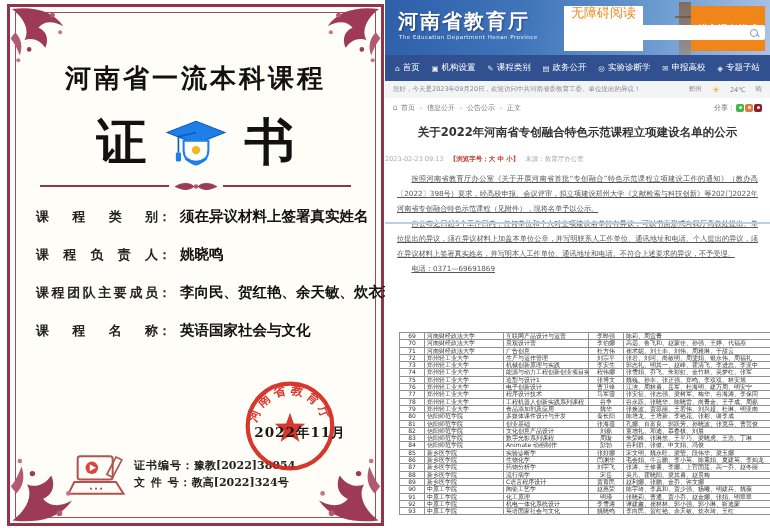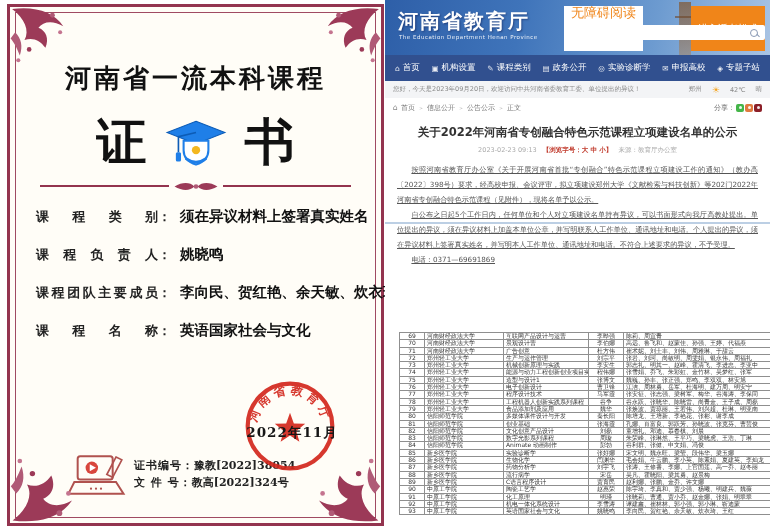--- a/index.html
+++ b/index.html
@@ -22,21 +22,21 @@
   .cap{margin-top:6px;}
   .cert-divider{position:absolute;top:178px;left:30px;right:30px;border-top:2px solid #93344f;}
   .div-orn{position:absolute;left:50%;top:-9px;transform:translateX(-50%);background:#fffdf7;padding:0 4px;}
   .fields{position:absolute;top:198px;left:26px;right:14px;}
   .field{margin-bottom:16px;line-height:21px;white-space:nowrap;}
   .flabel{display:inline-block;width:122px;text-align:justify;text-align-last:justify;
           font-size:13px;font-weight:bold;color:#222;vertical-align:bottom;}
   .fcolon{font-size:13px;font-weight:bold;color:#222;}
   .fvalue{font-size:14.5px;font-weight:bold;color:#111;margin-left:4px;}
   .seal{position:absolute;left:233px;top:372px;width:94px;height:94px;z-index:2;opacity:.92;}
-  .seal-date{position:absolute;left:228px;top:417px;width:108px;text-align:center;z-index:3;
+  .seal-date{position:absolute;left:236px;top:417px;width:108px;text-align:center;z-index:3;
              font-size:13.5px;font-weight:bold;color:#161616;letter-spacing:1px;}
   .laptop{position:absolute;left:56px;top:446px;}
   .cert-nos{position:absolute;left:124px;top:450px;font-size:11px;font-weight:bold;color:#222;
             line-height:17px;white-space:nowrap;}
   .cno-label{letter-spacing:1px;}
 
   
   .site{position:absolute;left:385px;top:0;width:385px;height:528px;background:#fff;}
   .banner{position:absolute;top:0;left:0;right:0;height:55px;
           background:linear-gradient(100deg,#2e5fa8 0%,#3f74ba 35%,#6d9bd0 70%,#a9c4e4 100%);overflow:hidden;}
@@ -69,21 +69,21 @@
   .crumb-list{display:flex;list-style:none;margin:0;padding:0;align-items:center;}
   .crumb-list li{cursor:pointer;}
   .crumb-list li + li::before{content:"＞";margin:0 3px;color:#aaa;font-size:6px;}
   .home-ico{margin-right:3px;color:#888;font-size:8px;}
   .share{display:flex;align-items:center;gap:1px;}
   .share-ico{width:8px;height:8px;border-radius:2px;display:inline-block;cursor:pointer;position:relative;}
   .share-ico::after{content:"";position:absolute;left:2.5px;top:2.5px;width:3px;height:3px;border-radius:50%;background:rgba(255,255,255,.9);}
   .si-green{background:#44b549;}.si-orange{background:#e07a3f;}.si-red{background:#8c1f28;}
   .article{position:absolute;top:117px;left:0;right:0;}
   .a-title{text-align:center;font-size:11.5px;font-weight:bold;color:#333;margin:8px 18px 0;}
-  .a-meta{text-align:center;font-size:6.5px;color:#aaa;margin-top:6px;}
+  .a-meta{text-align:left;font-size:6.5px;color:#aaa;margin-top:15px;}
   .a-meta .red{color:#c0392b;font-weight:bold;margin:0 4px;}
   .a-body{margin:7px 12px 0;}
   .a-body p{margin:0;font-size:7.2px;color:#555;line-height:15px;text-indent:2em;text-align:justify;text-decoration:underline;}
   .divider{position:absolute;top:222px;left:0;right:0;height:2px;background:#bccfe4;}
 
   .table-wrap{position:absolute;top:332px;left:14px;}
   table.course{border-collapse:collapse;table-layout:fixed;width:368px;background:#fff;}
   table.course td{border:1px solid #8f8f8f;height:6.3px;line-height:6.3px;font-size:6px;color:#333;
                   padding:0 2px;overflow:hidden;white-space:nowrap;}
   td.c-no{width:20px;text-align:center;}
@@ -253,21 +253,21 @@
           <span class="nav-ico">◈</span>
           <span>专题子站</span>
         </span>
       </div>
 
     <div class="greet">
       <span>您好，今天是2023年09月20日，欢迎访问中共河南省委教育工委、单位提出的异议！</span>
       <span class="weather">
         <span>郑州</span>
         <span class="sun">☀</span>
-        <span>42℃</span>
+        <span>24℃</span>
         <span>晴</span>
       </span>
     </div>
 
     <div class="crumb">
       <span style="display:flex;align-items:center;">
         <span class="home-ico">⌂</span>
         <ul class="crumb-list">
 
         <li>首页</li>

